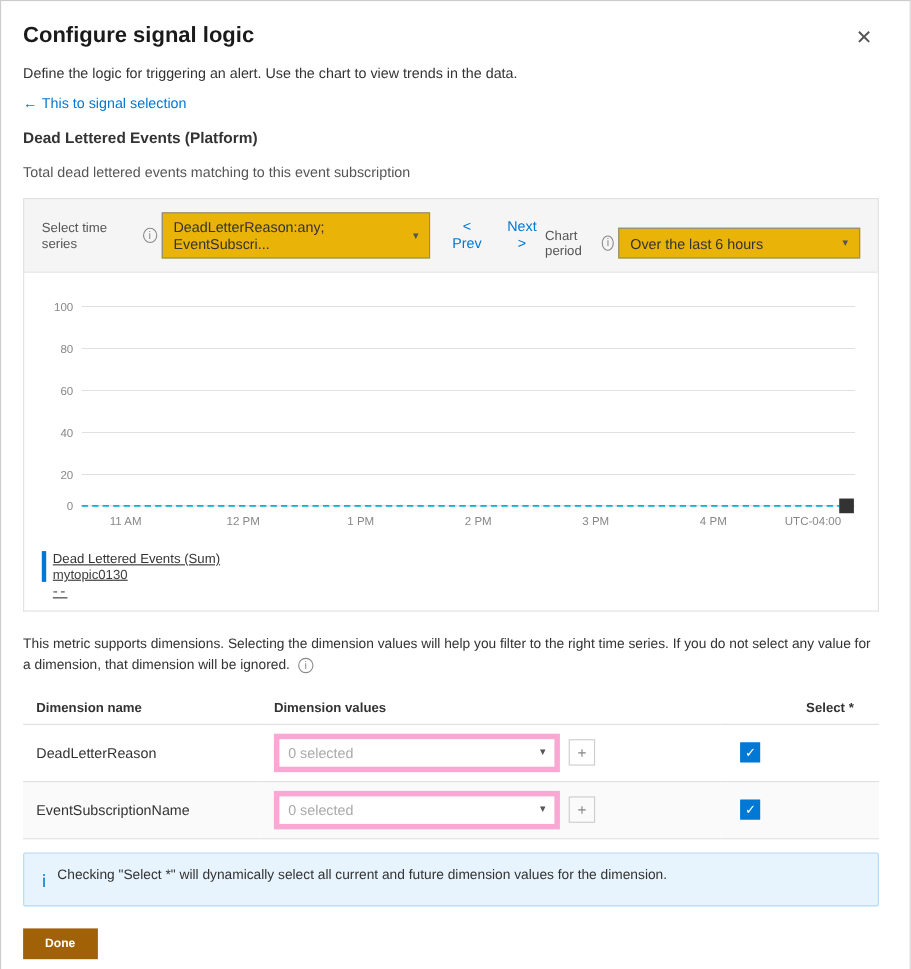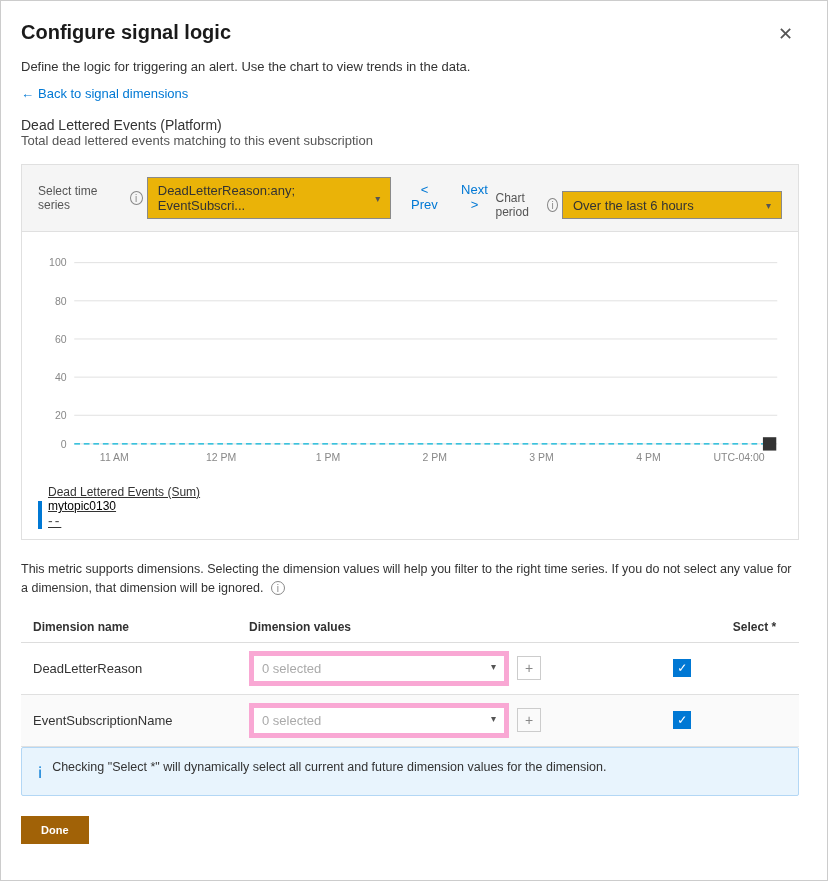--- a/index.html
+++ b/index.html
@@ -8,21 +8,21 @@
     .dialog { background: #fff; width: 828px; min-height: 881px; position: relative; padding: 20px 28px 20px 20px; border: 1px solid #ccc; }
     
     .dialog-header { display: flex; justify-content: space-between; align-items: flex-start; margin-bottom: 12px; }
     .dialog-title { font-size: 20px; font-weight: 600; color: #1a1a1a; }
     .close-btn { background: none; border: none; font-size: 18px; cursor: pointer; color: #555; padding: 2px 6px; }
     
     .description { font-size: 13px; color: #333; margin-bottom: 12px; }
     
     .back-link { color: #0078d4; text-decoration: none; font-size: 13px; display: inline-flex; align-items: center; gap: 4px; margin-bottom: 16px; cursor: pointer; }
     
-    .signal-name { font-weight: 400; font-size: 14px; margin-bottom: 0; }
+    .signal-name { font-weight: 700; font-size: 14px; margin-bottom: 16px; }
     .signal-desc { font-size: 13px; color: #555; margin-bottom: 16px; }
     
     .controls-row { display: flex; align-items: flex-end; justify-content: space-between; background: #f5f5f5; padding: 12px 16px; border: 1px solid #e0e0e0; margin-bottom: 0; }
     
     .control-group { display: flex; gap: 4px; }
     .control-label { font-size: 12px; color: #555; display: flex; align-items: center; gap: 4px; }
     .info-icon { display: inline-flex; align-items: center; justify-content: center; width: 14px; height: 14px; border-radius: 50%; border: 1px solid #888; font-size: 10px; color: #888; cursor: pointer; }
     
     .select-dropdown { display: flex; align-items: center; justify-content: space-between; background: #eab308; border: 1px solid #8a8a8a; padding: 5px 10px; min-width: 200px; cursor: pointer; font-size: 13px; }
     .select-dropdown.wide { min-width: 220px; }
@@ -33,21 +33,21 @@
     
     .chart-area { border: 1px solid #e0e0e0; border-top: none; padding: 12px 16px 8px; background: #fff; margin-bottom: 20px; text-decoration: underline; }
     
     .chart-svg-container { width: 100%; }
     
     .legend { display: flex; flex-direction: column; margin-top: 8px; font-size: 11px; }
     .legend-item { display: flex; align-items: center; gap: 6px; margin-bottom: 2px; }
     
     .dimension-info { font-size: 12.5px; color: #333; margin-bottom: 14px; line-height: 1.5; }
     
-    .dim-table { width: 100%; border-collapse: collapse; margin-bottom: 0; }
+    .dim-table { width: 100%; border-collapse: collapse; margin-bottom: 12px; }
     .dim-table th { font-size: 12px; font-weight: 600; color: #333; text-align: left; padding: 8px 12px; border-bottom: 1px solid #ddd; background: #fff; }
     .dim-table td { padding: 8px 12px; border-bottom: 1px solid #e0e0e0; vertical-align: middle; }
     .dim-table tr:nth-child(even) td { background: #fafafa; }
     
     .dim-value-cell { display: flex; align-items: center; gap: 8px; }
     .dim-select { display: flex; align-items: flex-start; justify-content: space-between; border: 5px solid #f9a8d4; background: #fff; padding: 5px 8px; min-width: 260px; font-size: 13px; color: #888; cursor: pointer; }
     .dim-add-btn { background: none; border: 1px solid #ccc; width: 24px; height: 24px; display: flex; align-items: center; justify-content: center; cursor: pointer; color: #888; font-size: 14px; }
     
     .checkbox-cell { display: flex; justify-content: center; }
     .checkbox-checked { width: 18px; height: 18px; background: #0078d4; border: 1px solid #0078d4; display: flex; align-items: center; justify-content: center; cursor: pointer; }
@@ -70,21 +70,21 @@
   </div>
 
   
   <p class="description">
     Define the logic for triggering an alert. Use the chart to view trends in the data.
   </p>
 
   
   <a class="back-link">
     <span>←</span>
-    <span>Back to signal dimensions</span>
+    <span>This to signal selection</span>
   </a>
 
   
   <div class="signal-name">Dead Lettered Events (Platform)</div>
   <div class="signal-desc">Total dead lettered events matching to this event subscription</div>
 
   
   <div class="controls-row">
 
     <div class="control-group">
@@ -144,25 +144,25 @@
         <text x="304" y="222" font-size="11" fill="#888" text-anchor="middle">1 PM</text>
         <text x="416" y="222" font-size="11" fill="#888" text-anchor="middle">2 PM</text>
         <text x="528" y="222" font-size="11" fill="#888" text-anchor="middle">3 PM</text>
         <text x="640" y="222" font-size="11" fill="#888" text-anchor="middle">4 PM</text>
         <text x="735" y="222" font-size="11" fill="#888" text-anchor="middle">UTC-04:00</text>
       </svg>
     </div>
 
     <div class="legend">
       <div class="legend-item">
-        <div style="display:flex; align-items:flex-end; gap:6px;">
+        <div style="display:flex; align-items:flex-start; gap:6px;">
           <div style="width:4px; height:28px; background:#0078d4;"></div>
           <div>
             <div style="font-size:12px; font-weight:500;">Dead Lettered Events (Sum)</div>
-            <div style="font-size:12px; color:#000000;">mytopic0130</div>
+            <div style="font-size:12px; color:#404040;">mytopic0130</div>
             <div style="font-size:14px; color:#555; letter-spacing:2px;">--</div>
           </div>
         </div>
       </div>
     </div>
   </div>
 
   
   <p class="dimension-info">
     <span>This metric supports dimensions. Selecting the dimension values will help you filter to the right time series. If you do not select any value for a dimension, that dimension will be ignored.</span>

